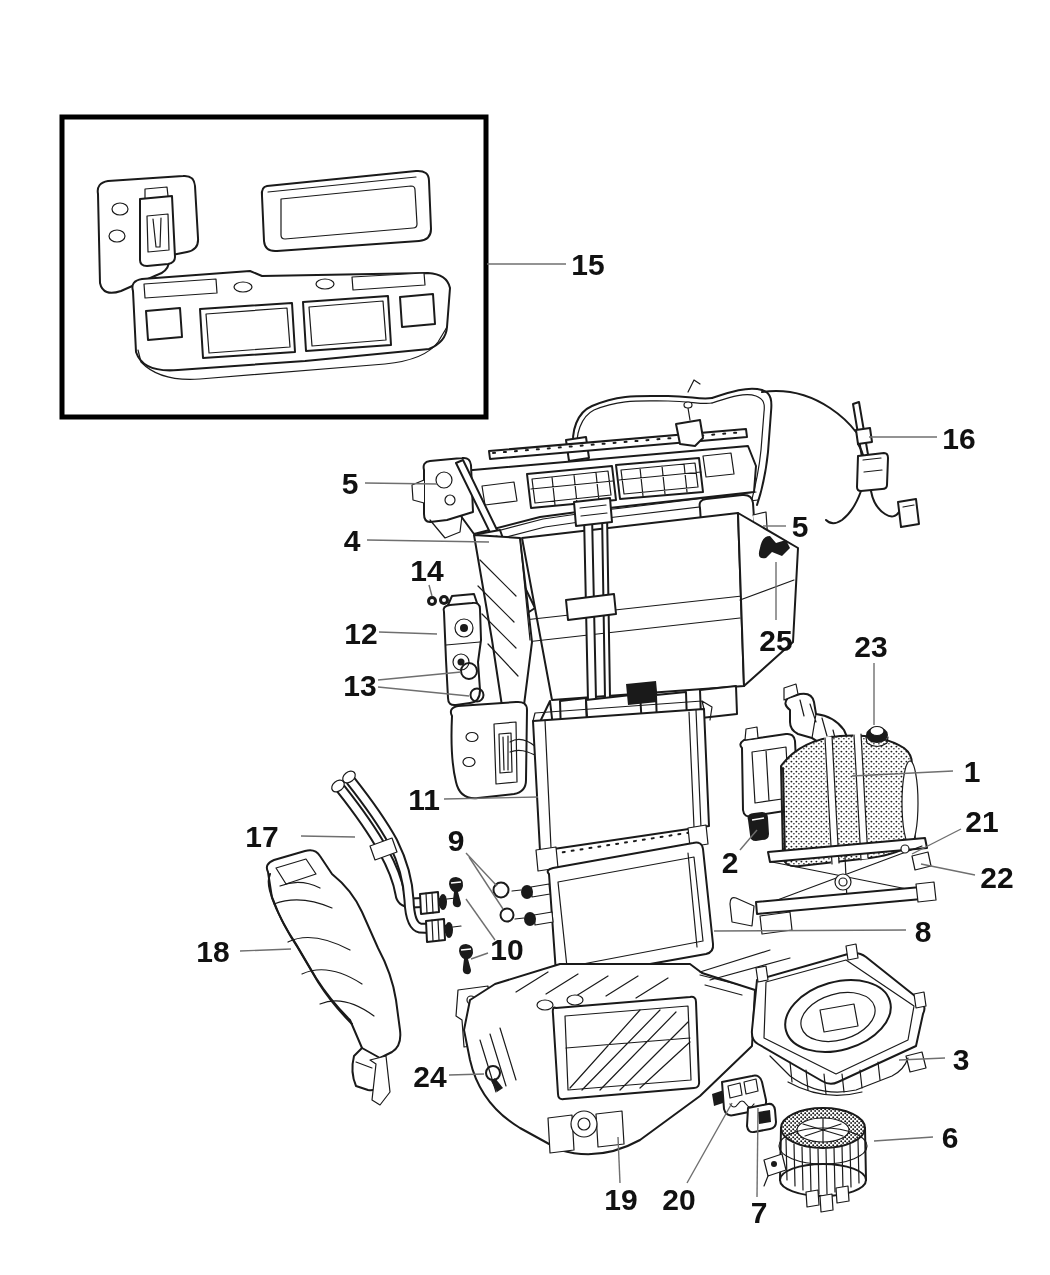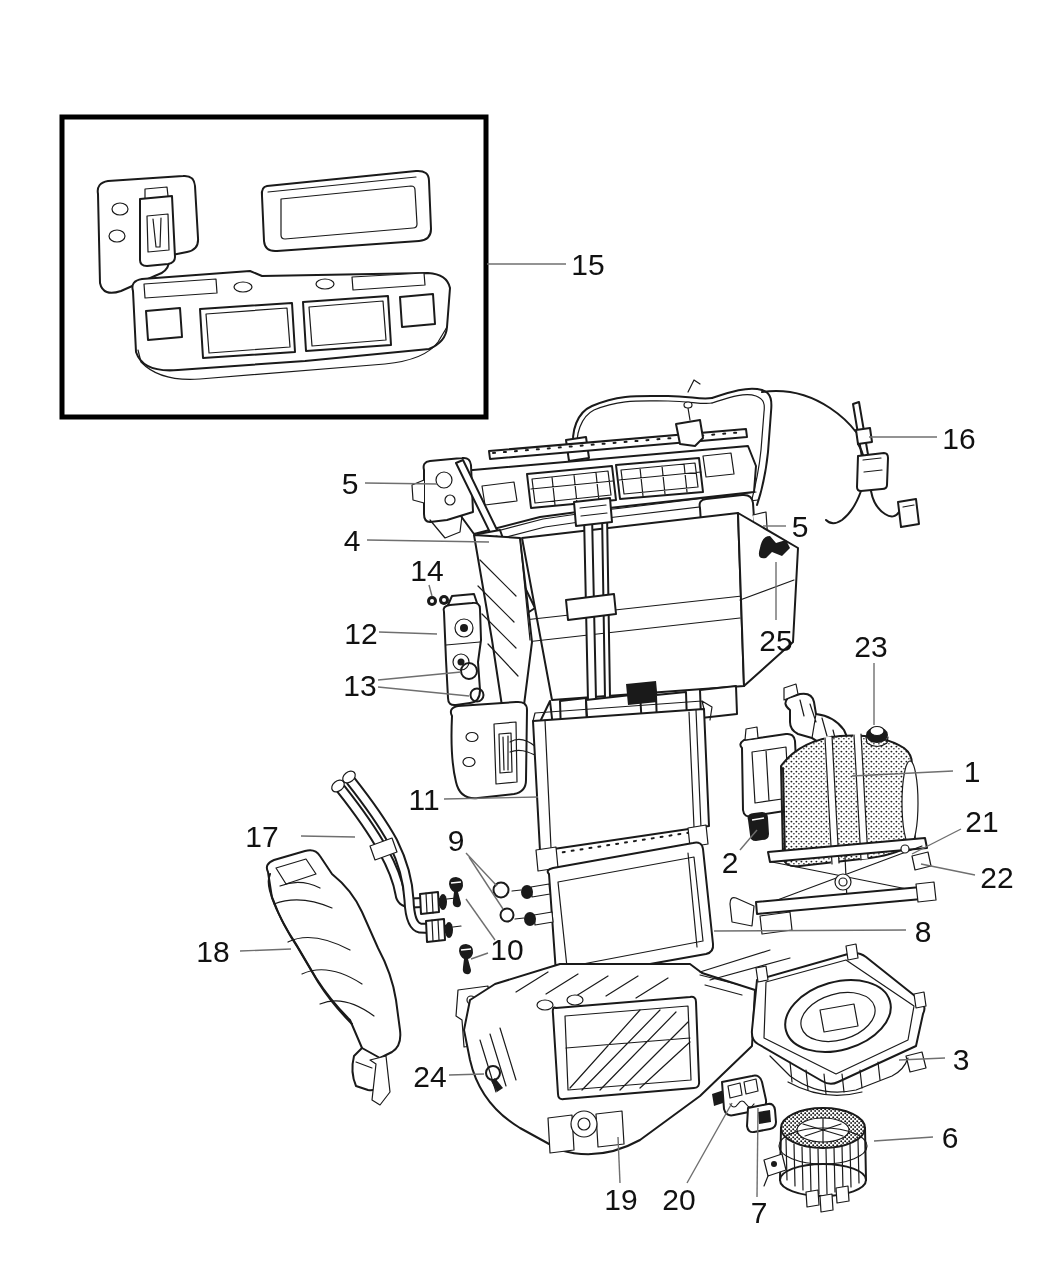--- a/index.html
+++ b/index.html
@@ -1,17 +1,17 @@
 <!DOCTYPE html>
 <html><head>
 <meta charset="utf-8">
 <style>
   html,body{margin:0;padding:0;background:#fff;}
   #stage{position:relative;width:1050px;height:1275px;background:#fff;overflow:hidden;
-         font-family:"Liberation Sans",sans-serif;}
+         font-family:"Liberation Sans",sans-serif;font-weight:bold;}
   svg{position:absolute;left:0;top:0;}
   svg *{vector-effect:none;}
   .ln{stroke:#1a1a1a;stroke-width:2;fill:none;stroke-linejoin:round;stroke-linecap:round;}
   .w{stroke:#1a1a1a;stroke-width:2;fill:#ffffff;stroke-linejoin:round;stroke-linecap:round;}
   .b{fill:#1a1a1a;stroke:none;}
   .t{stroke-width:1.2;}
   .callout-text{font-family:"Liberation Sans",sans-serif;fill:#111111;}
 </style>
 </head>
 <body>

